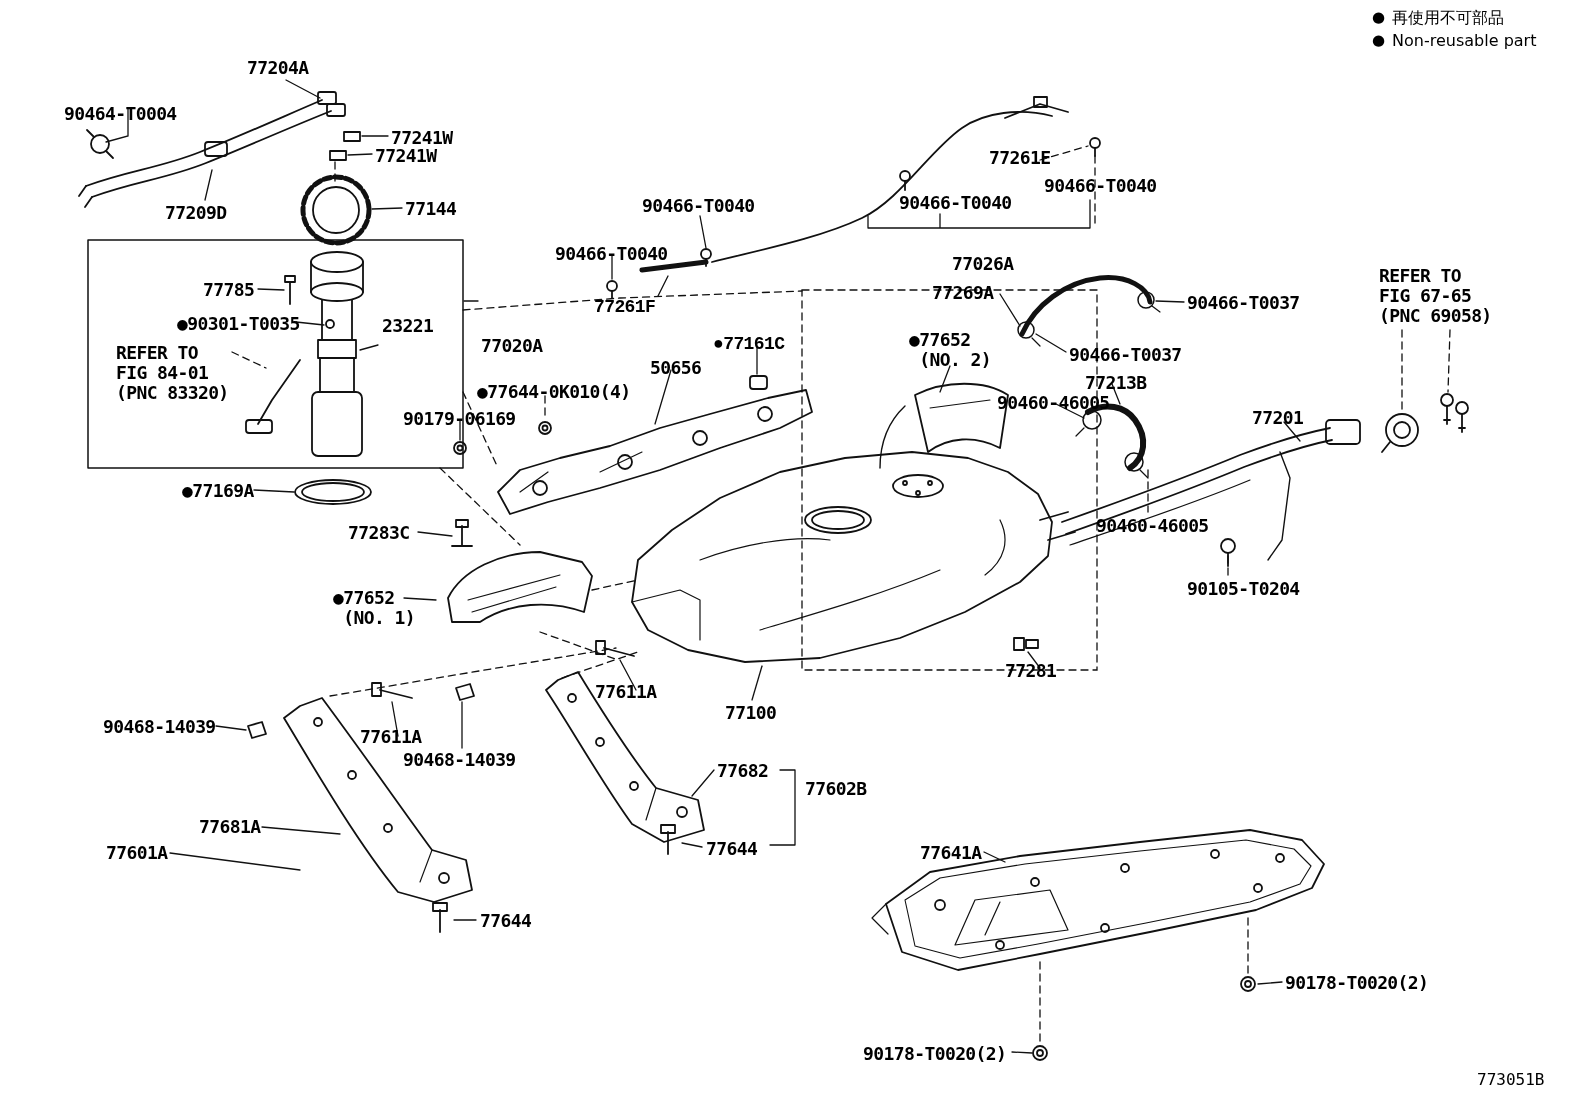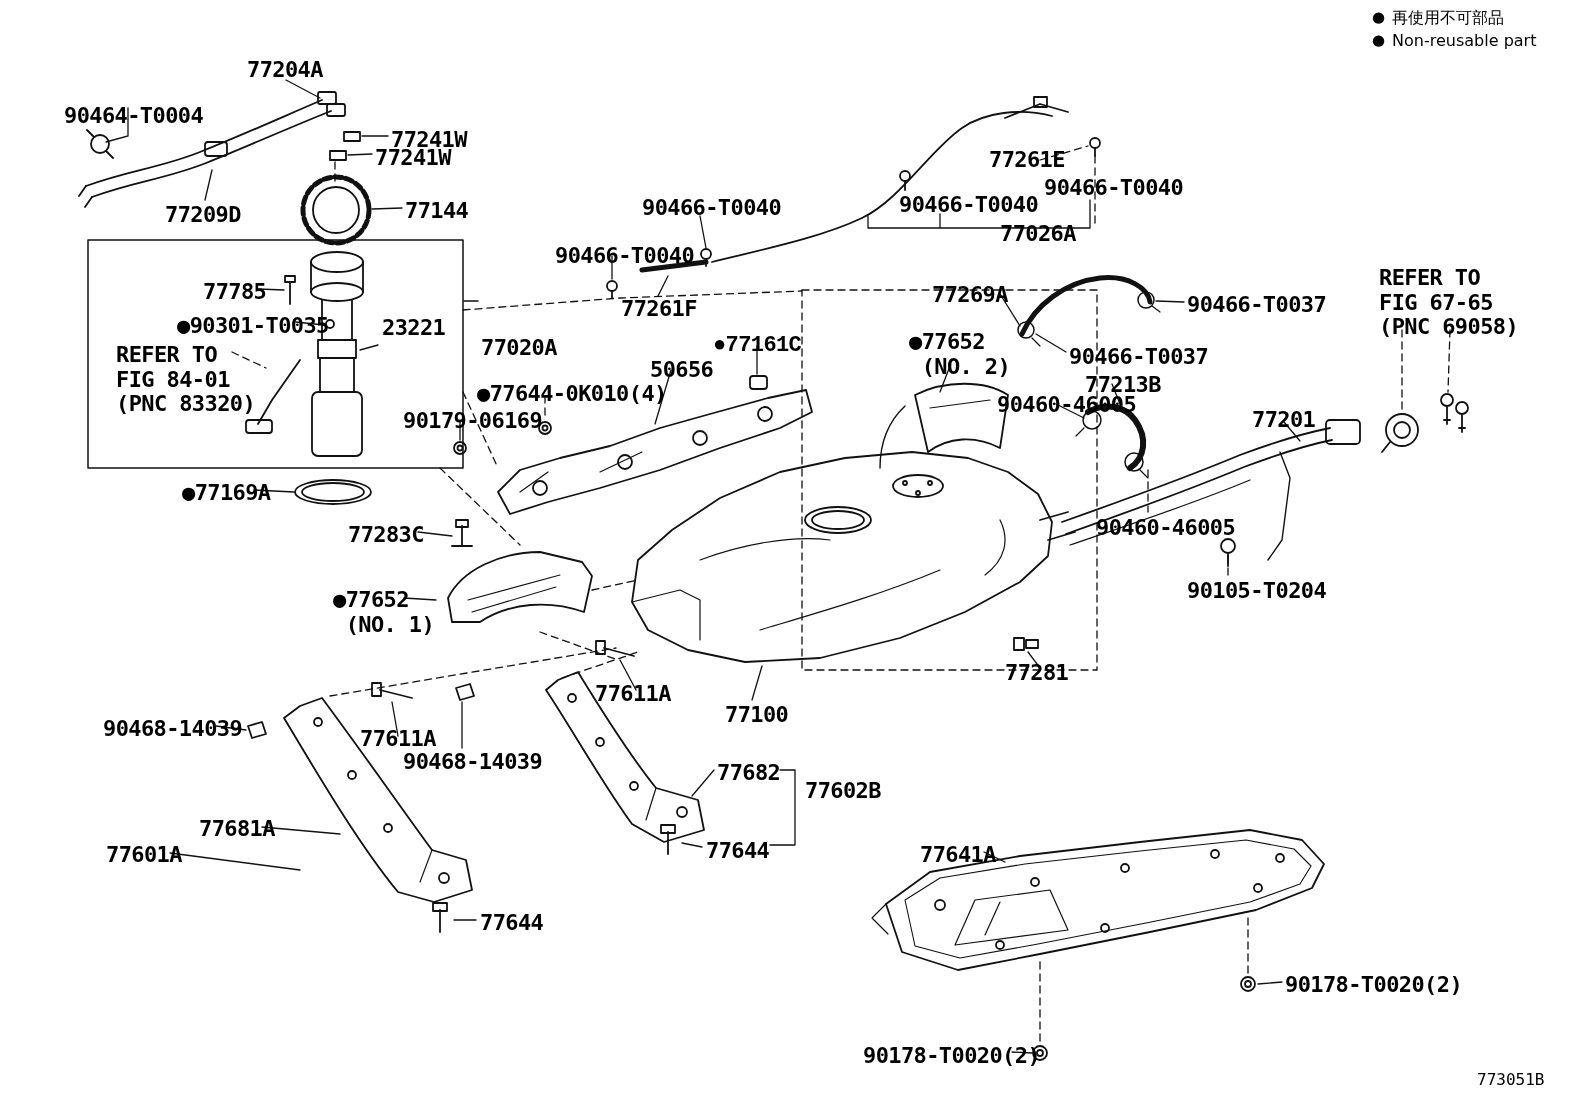--- a/index.html
+++ b/index.html
@@ -5,21 +5,21 @@
   * { margin:0; padding:0; box-sizing:border-box; }
   html,body { background:#ffffff; }
   body { width:1592px; height:1099px; font-family:"DejaVu Sans Mono", monospace; color:#000; }
   .stage { position:relative; width:1592px; height:1099px; background:#fff; overflow:hidden; }
   svg.art { position:absolute; left:0; top:0; width:1592px; height:1099px; }
   .labels { position:absolute; left:0; top:0; width:100%; height:100%; }
   .part-label {
     position:absolute;
     font-family:"DejaVu Sans Mono", monospace;
     font-weight:bold;
-    font-size:22px;
+    font-size:18px;
     line-height:1.12;
     letter-spacing:-0.6px;
     white-space:pre;
     color:#000;
   }
   .legend {
     position:absolute; left:1372px; top:6px;
     font-family:"DejaVu Sans", "DejaVu Sans Mono", sans-serif;
     font-size:16px; line-height:1.45; font-weight:normal;
   }
@@ -316,25 +316,25 @@
       <div class="part-label" style="left: 182px; top: 481px;">●77169A</div>
       <div class="part-label" style="left: 348px; top: 523px;">77283C</div>
       <div class="part-label" style="left: 333px; top: 588px;">●77652
  (NO. 1)</div>
       <div class="part-label" style="left: 403px; top: 409px;">90179-06169</div>
       <div class="part-label" style="left: 477px; top: 382px;">●77644-0K010(4)</div>
       <div class="part-label" style="left: 650px; top: 358px;">50656</div>
       <div class="part-label" style="left: 713px; top: 334px; font-family: Liberation Mono, monospace;">●77161C</div>
       <div class="part-label" style="left: 642px; top: 196px;">90466-T0040</div>
       <div class="part-label" style="left: 555px; top: 244px;">90466-T0040</div>
-      <div class="part-label" style="left: 621px; top: 297px;">77261F</div>
+      <div class="part-label" style="left: 594px; top: 297px; font-family: Liberation Mono, monospace;">77261F</div>
       <div class="part-label" style="left: 989px; top: 148px;">77261E</div>
       <div class="part-label" style="left: 1044px; top: 176px;">90466-T0040</div>
       <div class="part-label" style="left: 899px; top: 193px;">90466-T0040</div>
-      <div class="part-label" style="left: 952px; top: 222px; margin-left: 48px;">77026A</div>
+      <div class="part-label" style="left: 952px; top: 254px;">77026A</div>
       <div class="part-label" style="left: 932px; top: 283px;">77269A</div>
       <div class="part-label" style="left: 1187px; top: 293px;">90466-T0037</div>
       <div class="part-label" style="left: 909px; top: 330px;">●77652
  (NO. 2)</div>
       <div class="part-label" style="left: 1069px; top: 345px;">90466-T0037</div>
       <div class="part-label" style="left: 1085px; top: 373px;">77213B</div>
       <div class="part-label" style="left: 997px; top: 393px;">90460-46005</div>
       <div class="part-label" style="left: 1252px; top: 408px;">77201</div>
       <div class="part-label" style="left: 1379px; top: 266px;">REFER TO
 FIG 67-65

